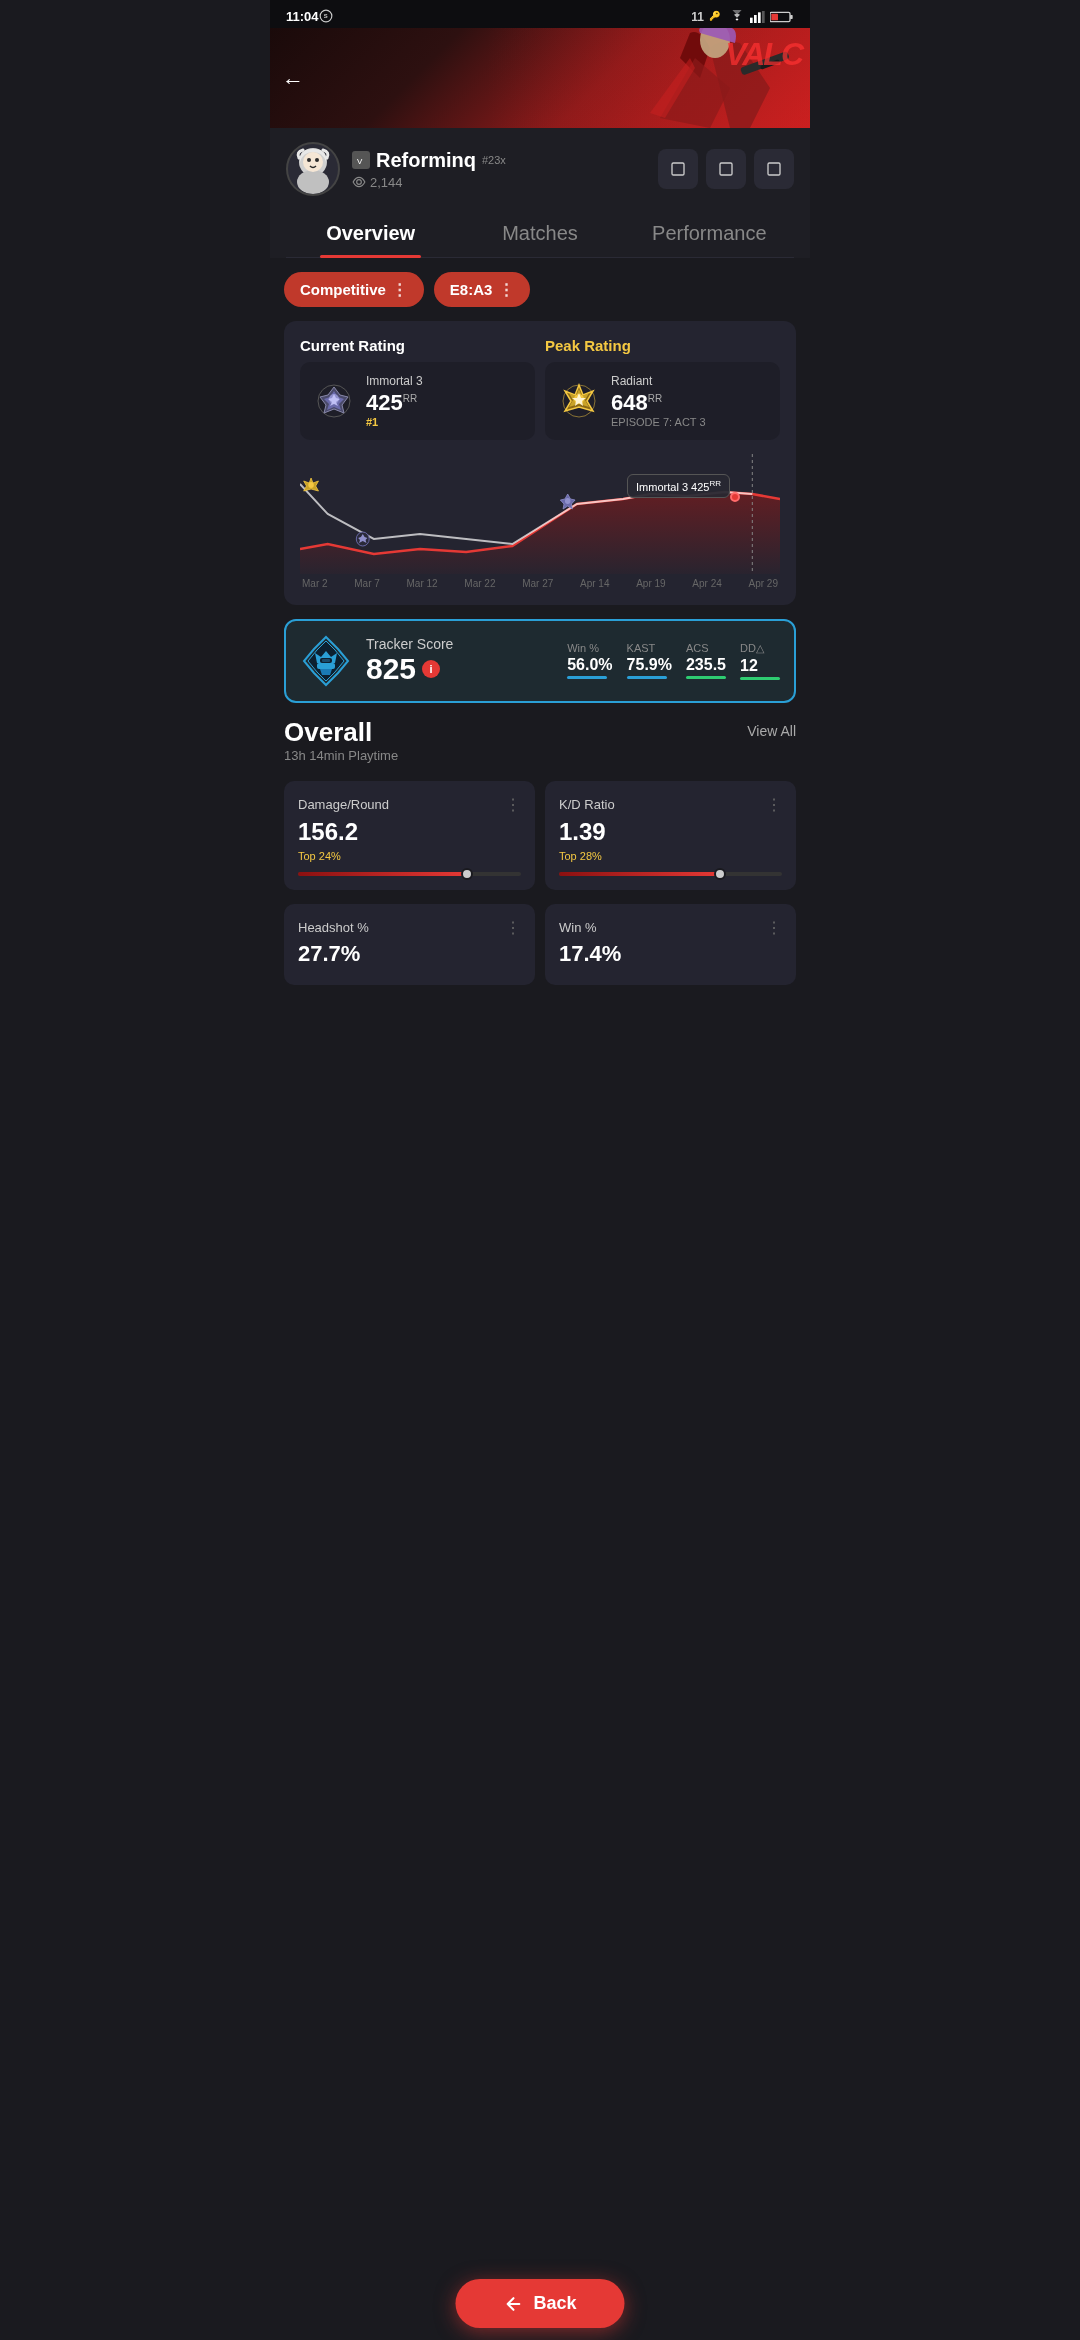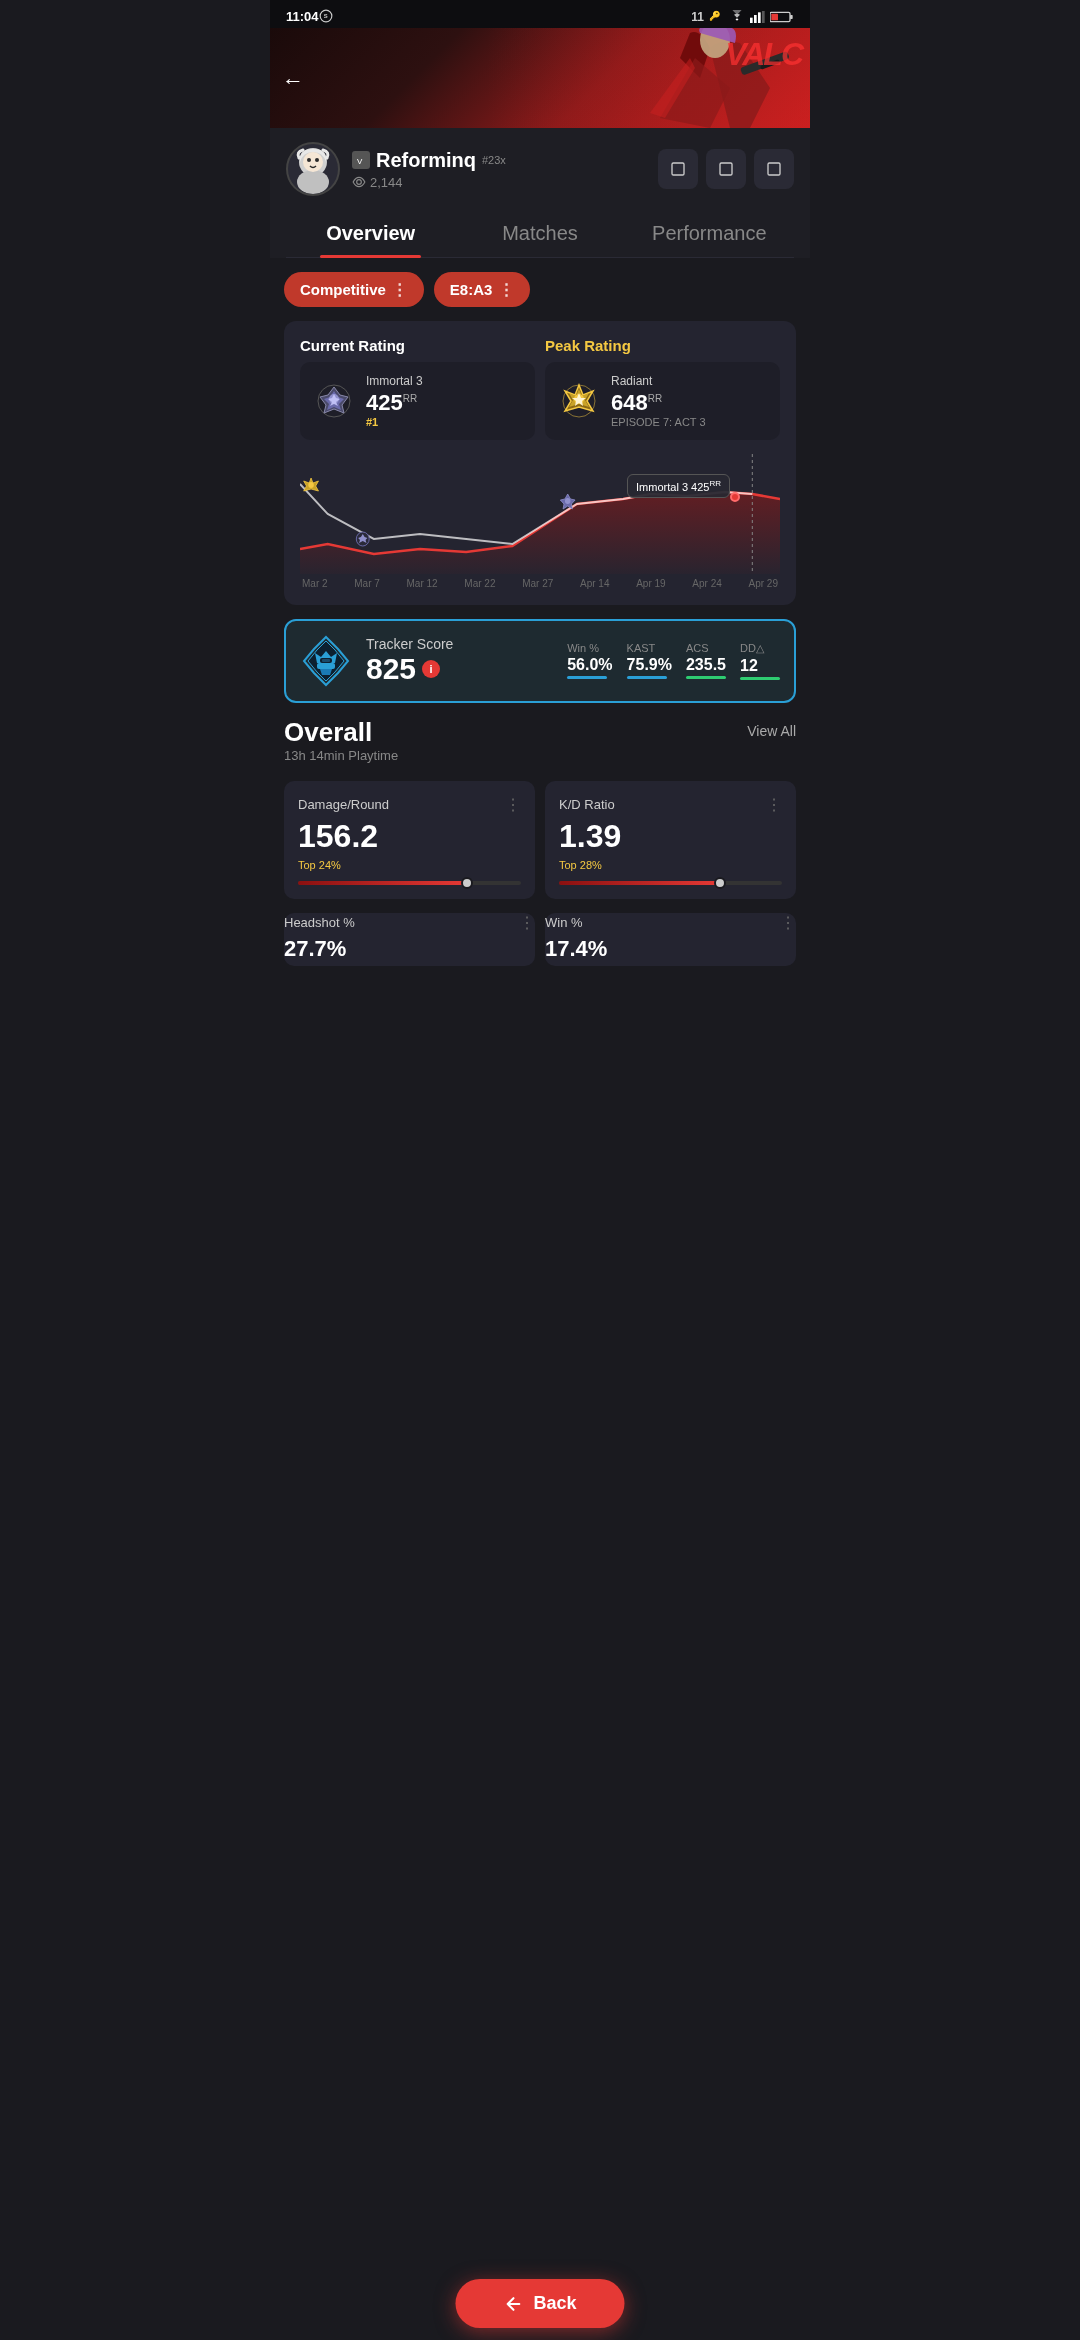--- a/index.html
+++ b/index.html
@@ -430,21 +430,21 @@
     .stat-card-label {
       font-size: 13px;
       color: #ccc;
     }
     .stat-card-dots {
       color: #666;
       font-size: 16px;
       cursor: pointer;
     }
     .stat-card-value {
-      font-size: 32px;
+      font-size: 24px;
       font-weight: 700;
       margin-bottom: 4px;
     }
     .stat-card-sub {
       font-size: 11px;
       color: #f4c842;
       margin-bottom: 10px;
     }
     .stat-progress-bar {
       height: 4px;
@@ -495,20 +495,21 @@
     
     .bottom-stats {
       display: grid;
       grid-template-columns: 1fr 1fr;
       gap: 10px;
       padding-bottom: 80px;
     }
     .bottom-stat-card {
       background: #242430;
       border-radius: 10px;
+      padding: 14px;
     }
     .bottom-stat-header {
       display: flex;
       justify-content: space-between;
       align-items: center;
       margin-bottom: 4px;
     }
   </style>
 </head>
 <body>

